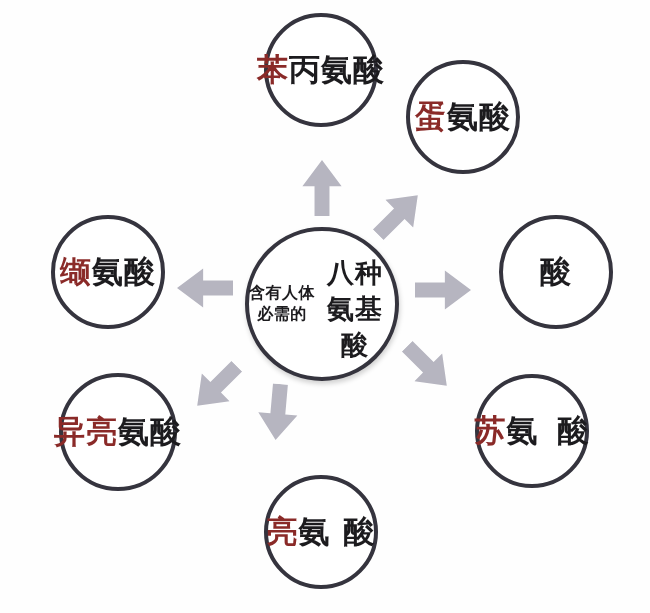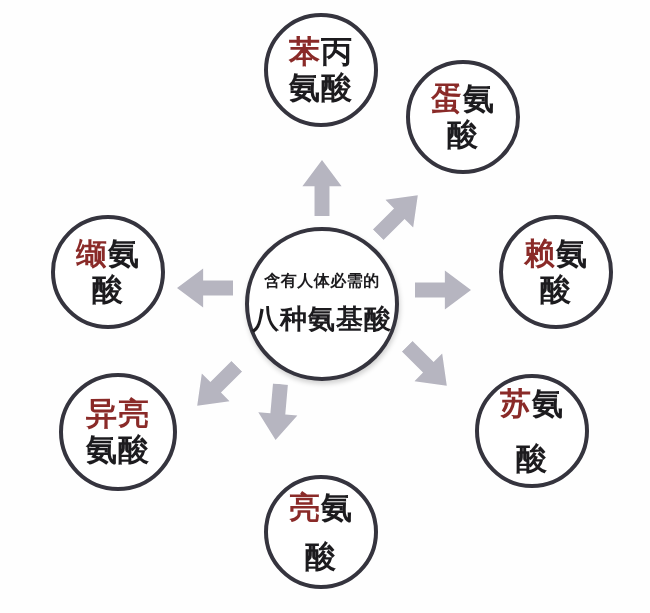--- a/index.html
+++ b/index.html
@@ -15,21 +15,21 @@
     overflow: hidden;
     font-family: "DejaVu Serif", serif;
   }
   .circle {
     position: absolute;
     border-radius: 50%;
     background: #ffffff;
     border: 4px solid var(--circle-border, #35343e);
     box-sizing: border-box;
     display: flex;
-    flex-direction: column;
+    flex-direction: row;
     align-items: center;
     justify-content: center;
     text-align: center;
   }
   .node {
     width: 114px;
     height: 114px;
   }
   .center-circle {
     width: 154px;
@@ -139,21 +139,20 @@
     <div class="nline"><span class="accent">苯</span><span>丙</span></div>
     <div class="nline">氨酸</div>
   </div>
 
   <div class="circle node n1">
     <div class="nline"><span class="accent">蛋</span><span>氨</span></div>
     <div class="nline">酸</div>
   </div>
 
   <div class="circle node n2">
-    <div class="nline"><span class="accent">赖</span><span>氨</span></div>
     <div class="nline">酸</div>
   </div>
 
   <div class="circle node n3">
     <div class="nline"><span class="accent">苏</span><span>氨</span></div>
     <div class="nline">酸</div>
   </div>
 
   <div class="circle node n4">
     <div class="nline"><span class="accent">亮</span><span>氨</span></div>

